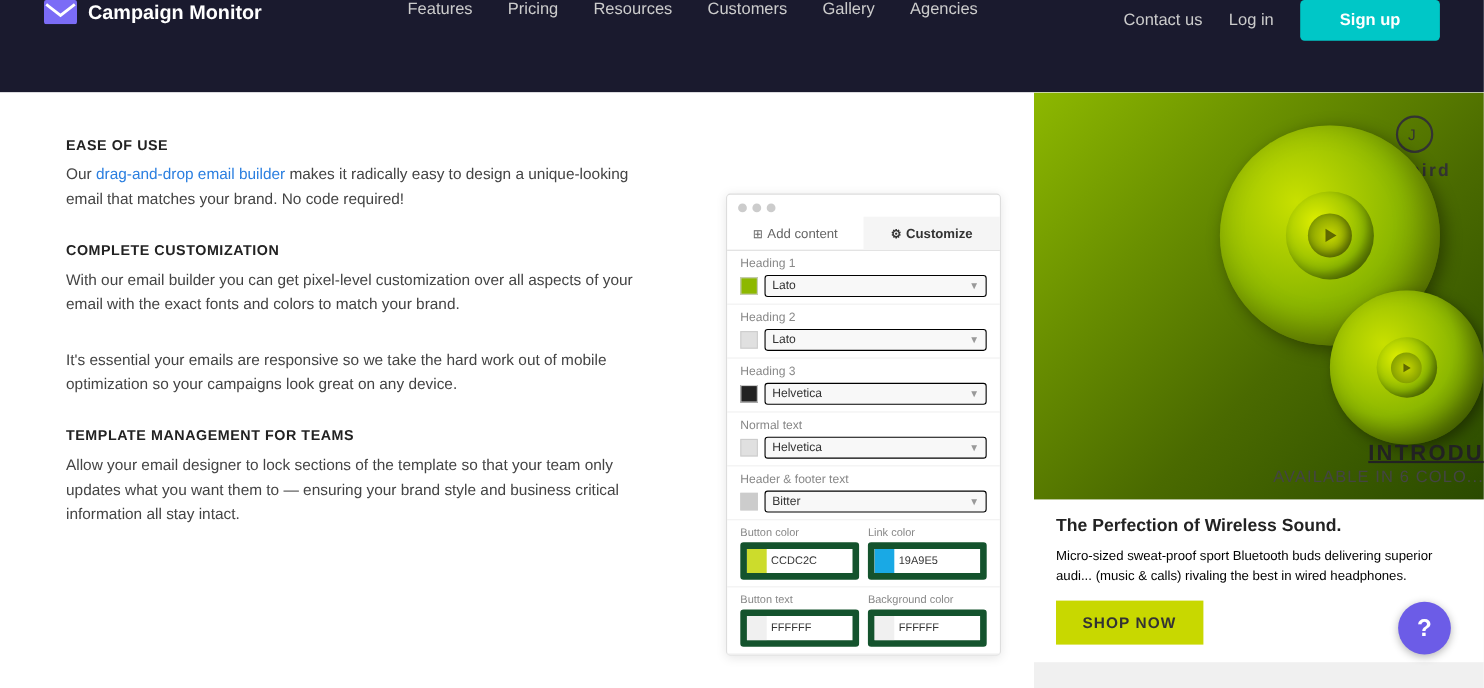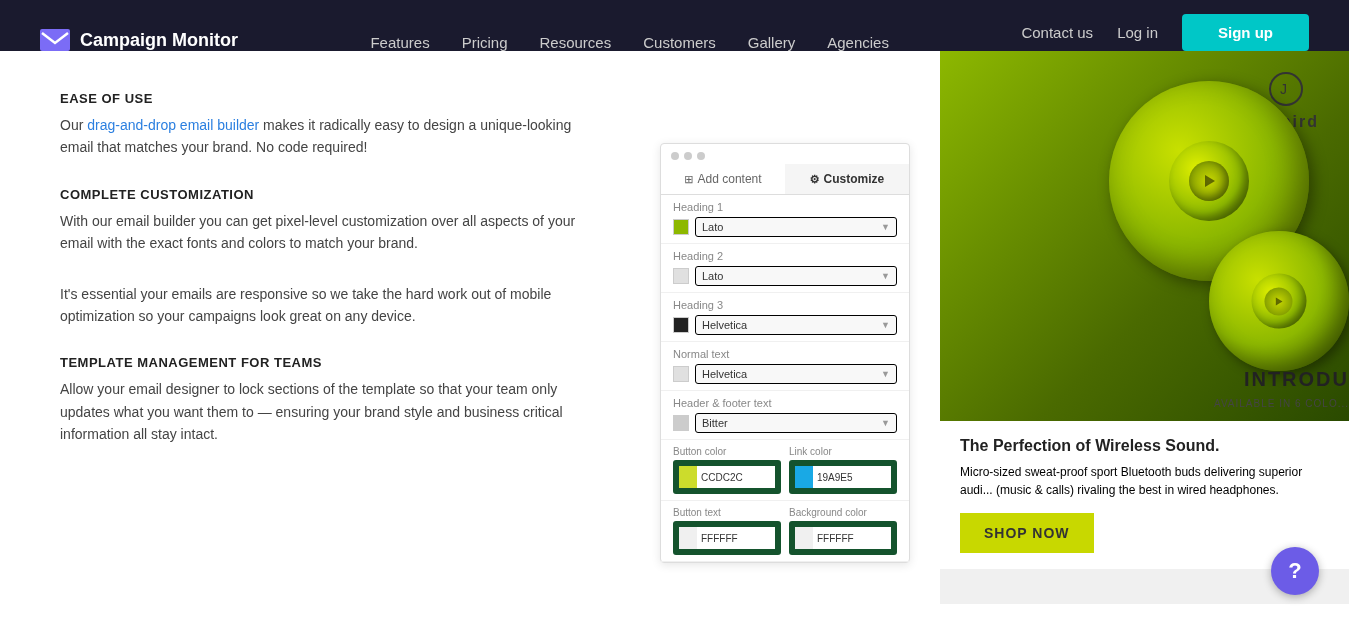--- a/index.html
+++ b/index.html
@@ -2,23 +2,23 @@
 <html><head>
   <meta charset="utf-8">
   <style>
     * { box-sizing: border-box; margin: 0; padding: 0; }
     body { font-family: Arial, sans-serif; background: #fff; width: 1349px; overflow-x: hidden; }
 
     
     .navbar {
       background: #1a1a2e;
       display: flex;
-      align-items: flex-end;
+      align-items: flex-start;
       padding: 0 40px;
-      height: 51px;
+      height: 84px;
       justify-content: space-between;
     }
     .navbar-brand {
       display: flex;
       align-items: center;
       gap: 10px;
       color: #fff;
       font-size: 18px;
       font-weight: bold;
       white-space: nowrap;
@@ -521,22 +521,22 @@
             <div style="position:absolute;top:50%;left:50%;transform:translate(-50%,-50%);width:55px;height:55px;border-radius:50%;background:radial-gradient(circle at 35% 35%, #e0f000, #8db800 60%, #3a5800);box-shadow:inset -4px -4px 8px rgba(0,0,0,0.3);">
               <div style="position:absolute;top:50%;left:50%;transform:translate(-50%,-50%);width:28px;height:28px;border-radius:50%;background:radial-gradient(circle, #c8d800, #6a8800);">
                 <svg style="position:absolute;top:50%;left:50%;transform:translate(-50%,-50%);" width="16" height="16" viewBox="0 0 24 24">
                   <path d="M8 6l10 6-10 6V6z" fill="rgba(0,0,0,0.5)"></path>
                 </svg>
               </div>
             </div>
           </div>
         </div>
 
-        <div style="position:absolute;bottom:30px;right:0;color:#222;font-size:20px;font-weight:900;letter-spacing:2px;">INTRODU</div>
-        <div style="position:absolute;bottom:12px;right:0;color:#444;font-size:10px;letter-spacing:1px;text-align:center;">AVAILABLE IN 6 COLO...</div>
+        <div style="position:absolute;bottom:30px;right:0;color:#222;font-size:20px;font-weight:900;letter-spacing:2px;text-decoration:underline;">INTRODU</div>
+        <div style="position:absolute;bottom:12px;right:0;color:#444;font-size:15px;letter-spacing:1px;text-align:center;">AVAILABLE IN 6 COLO...</div>
       </div>
 
       <div class="product-info">
         <div class="product-headline">The Perfection of Wireless Sound.</div>
         <div class="product-desc">Micro-sized sweat-proof sport Bluetooth buds delivering superior audi... (music &amp; calls) rivaling the best in wired headphones.</div>
         <button class="shop-now-btn">SHOP NOW</button>
       </div>
 
     </div>
   </div>

